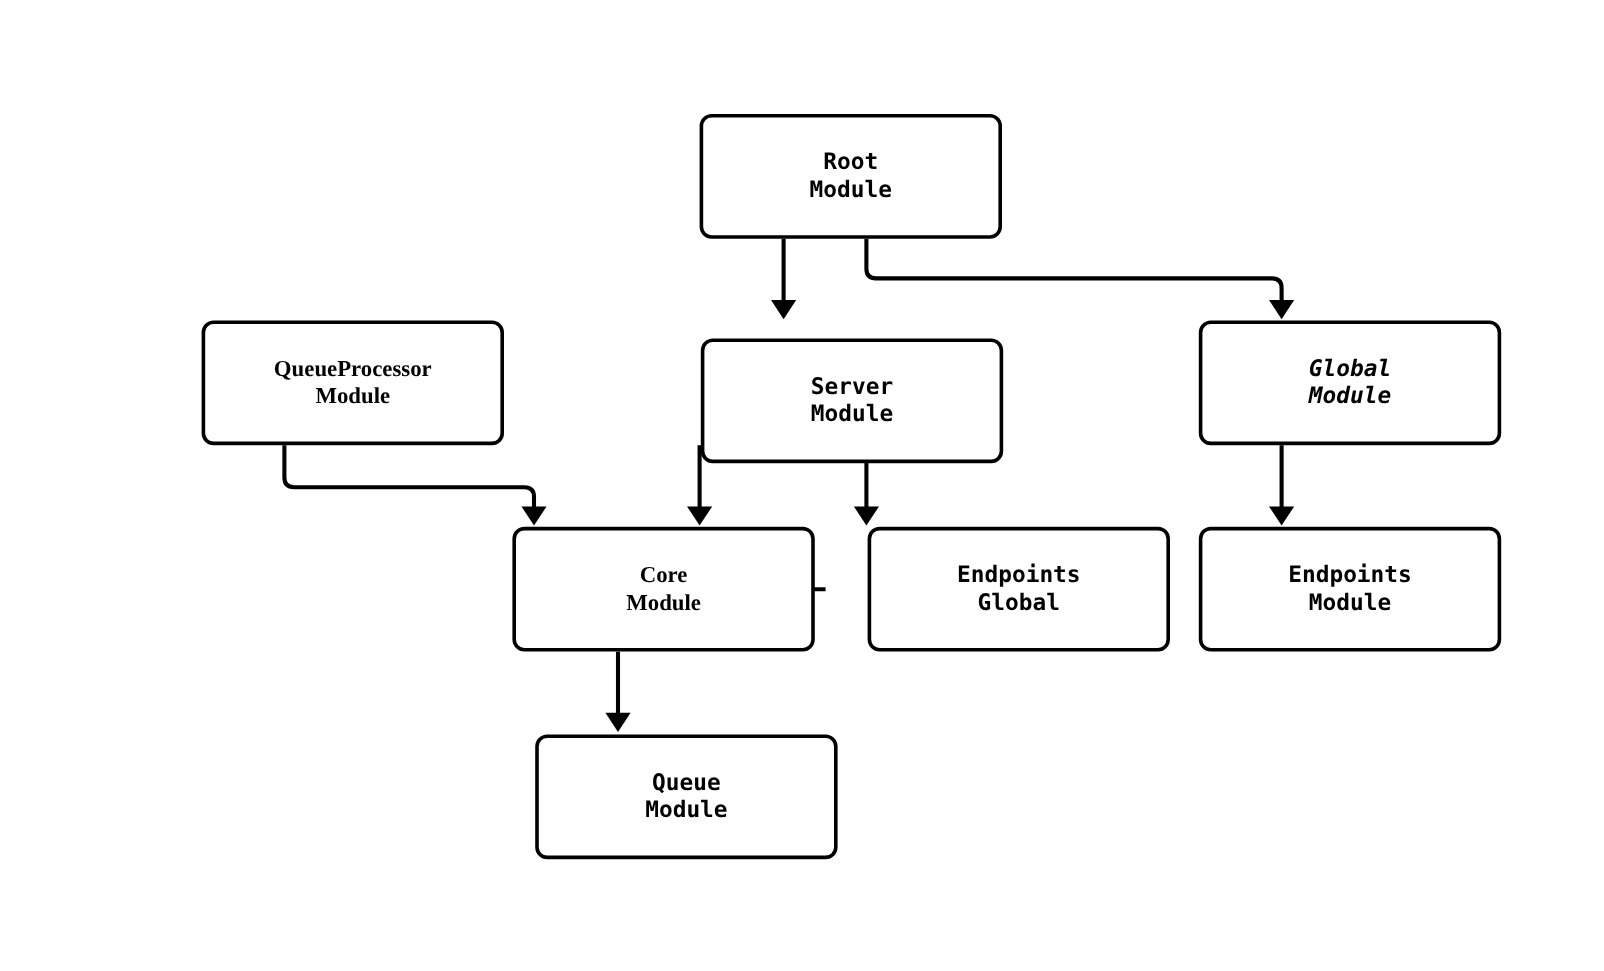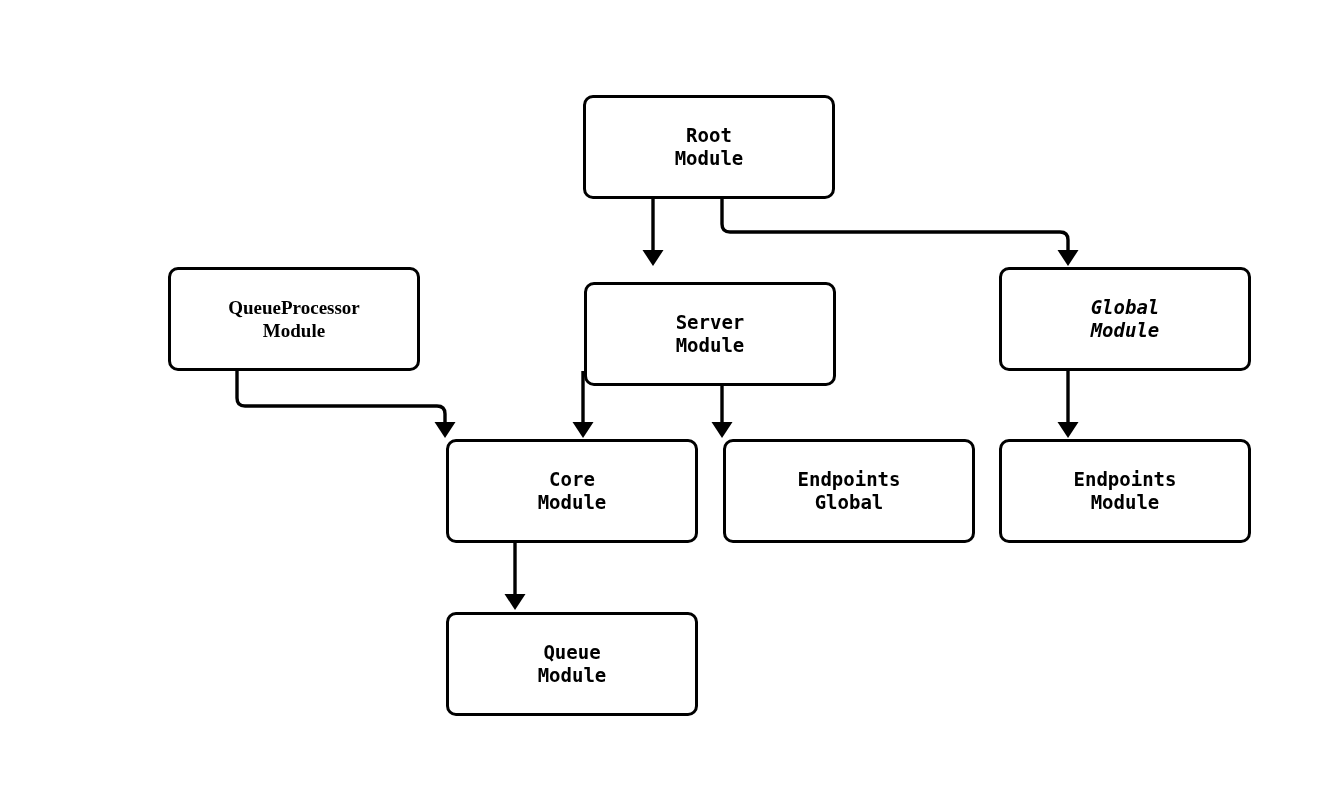--- a/index.html
+++ b/index.html
@@ -50,21 +50,21 @@
     font-weight: bold;
     line-height: 23px;
     color: #000000;
     white-space: pre-line;
   }
   
   .pos-root          { left: 548px; top: 95px;  }
   .pos-queueprocessor{ left: 133px; top: 267px; font-family: Liberation Serif, serif; }
   .pos-server        { left: 549px; top: 282px; }
   .pos-global        { left: 964px; top: 267px; font-style: italic; }
-  .pos-core          { left: 411px; top: 439px; }
+  .pos-core          { left: 392px; top: 439px; font-family: Liberation Serif, serif; }
   .pos-endpoints     { left: 688px; top: 439px; }
   .pos-repository    { left: 964px; top: 439px; }
   .pos-queue         { left: 411px; top: 612px; }
 </style>
 </head>
 <body>
 
 <div class="canvas">
 
   <svg class="edges-layer" width="1337" height="809" viewBox="0 0 1337 809" xmlns="http://www.w3.org/2000/svg">

